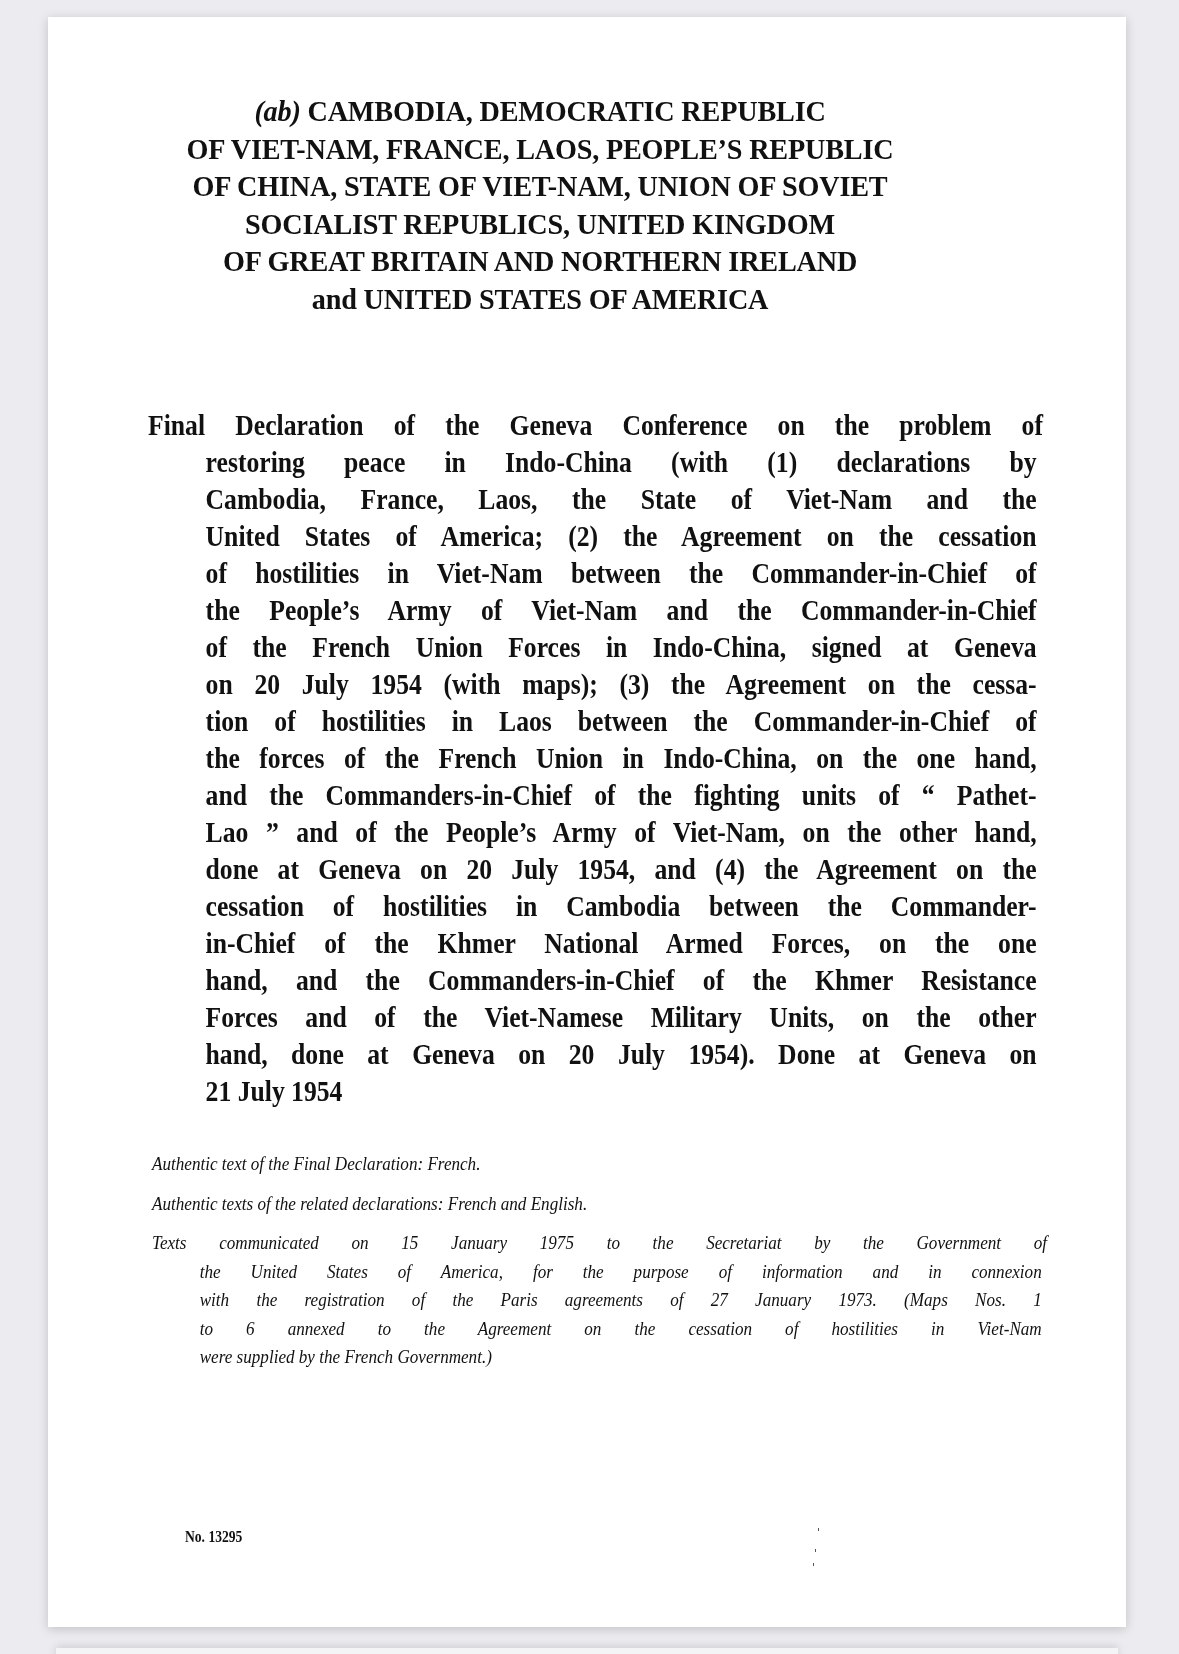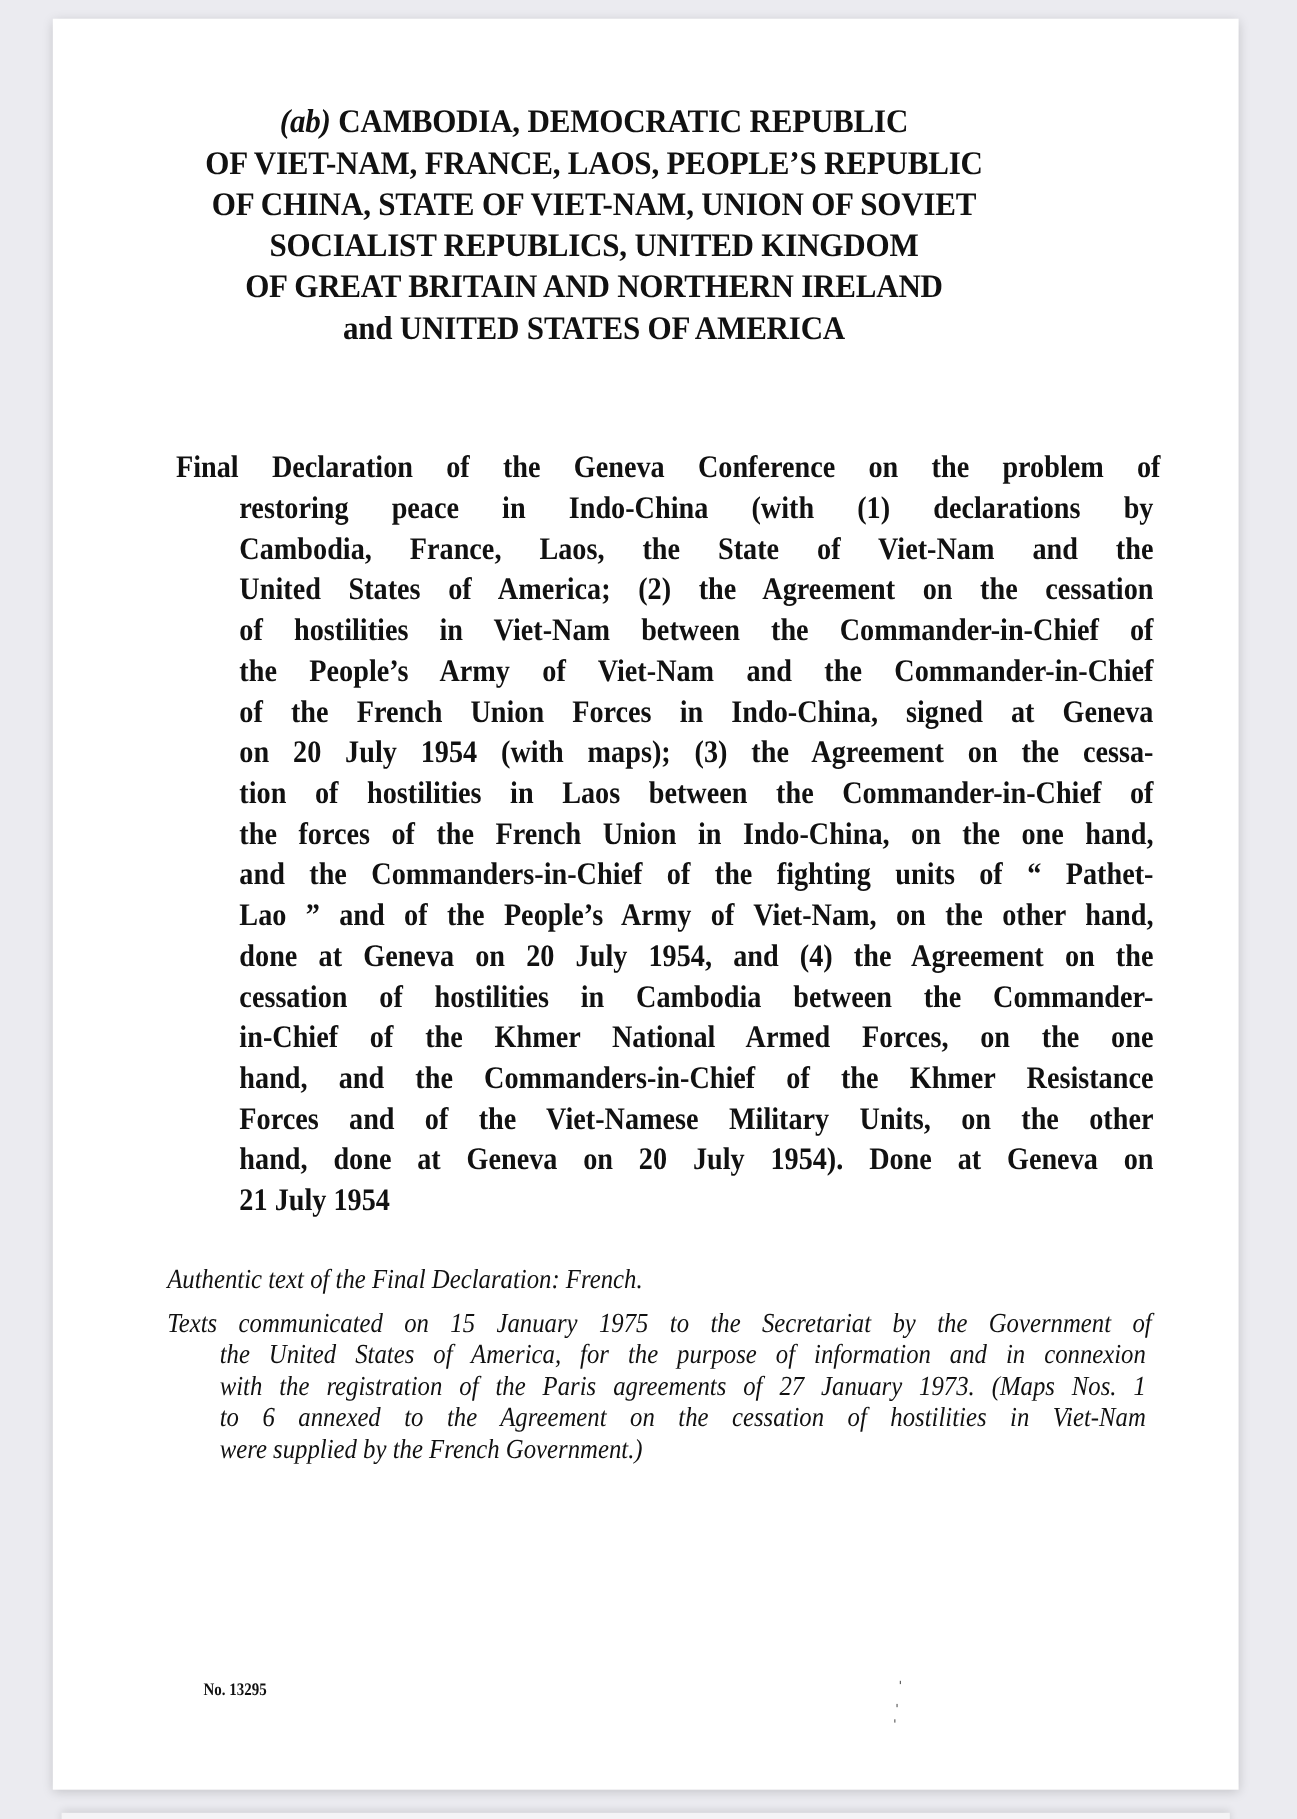--- a/index.html
+++ b/index.html
@@ -44,21 +44,21 @@
     line-height: 37.5px;
     letter-spacing: -0.2px;
     transform: scaleX(0.94);
     transform-origin: center top;
   }
   .title .line { display: block; white-space: nowrap; }
   .title i { font-style: italic; }
 
   .entry {
     position: absolute;
-    left: 160px;
+    left: 148px;
     top: 407px;
     width: 895px;
     font-weight: bold;
     font-size: 28.5px;
     line-height: 37px;
   }
   .entry .line {
     display: block;
     white-space: nowrap;
     text-align: justify;
@@ -76,21 +76,21 @@
   .entry .line.last {
     text-align-last: left;
   }
 
   .notes {
     position: absolute;
     left: 152px;
     top: 1150px;
     width: 895px;
     font-style: italic;
-    font-size: 25px;
+    font-size: 19px;
     line-height: 28.5px;
   }
   .note { margin-bottom: 11px; }
   .note .line {
     display: block;
     white-space: nowrap;
     transform: scaleX(0.9);
     transform-origin: left top;
   }
   .note .line.justify {
@@ -156,20 +156,23 @@
   <span class="line">Forces and of the Viet-Namese Military Units, on the other</span>
   <span class="line">hand, done at Geneva on 20 July 1954). Done at Geneva on</span>
   <span class="line last">21 July 1954</span>
 </div>
 
 <div class="notes">
   <div class="note">
     <span class="line">Authentic text of the Final Declaration: French.</span>
   </div>
   <div class="note">
+    <span class="line">Authentic texts of the related declarations: French and English.</span>
+  </div>
+  <div class="note">
     <span class="line justify">Texts communicated on 15 January 1975 to the Secretariat by the Government of</span>
     <span class="line indent justify">the United States of America, for the purpose of information and in connexion</span>
     <span class="line indent justify">with the registration of the Paris agreements of 27 January 1973. (Maps Nos. 1</span>
     <span class="line indent justify">to 6 annexed to the Agreement on the cessation of hostilities in Viet-Nam</span>
     <span class="line indent">were supplied by the French Government.)</span>
   </div>
 </div>
 
 <div class="doc-number">No. 13295</div>
 

